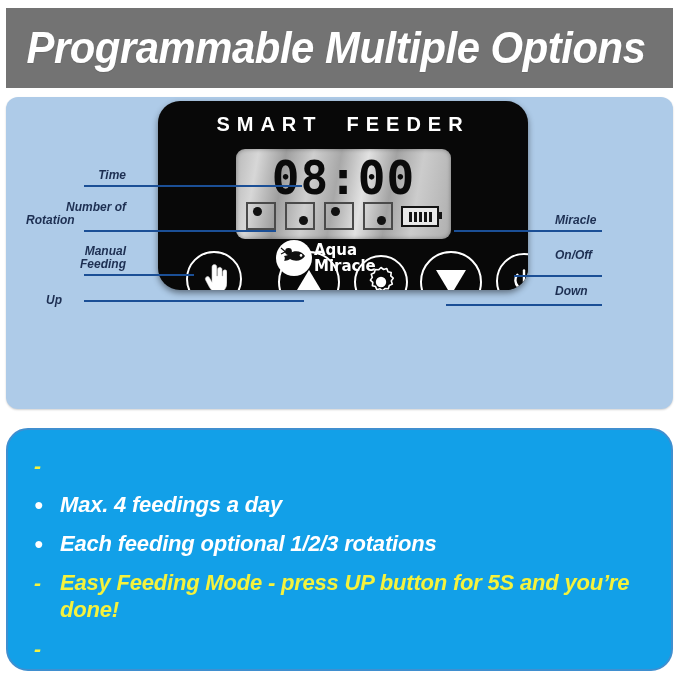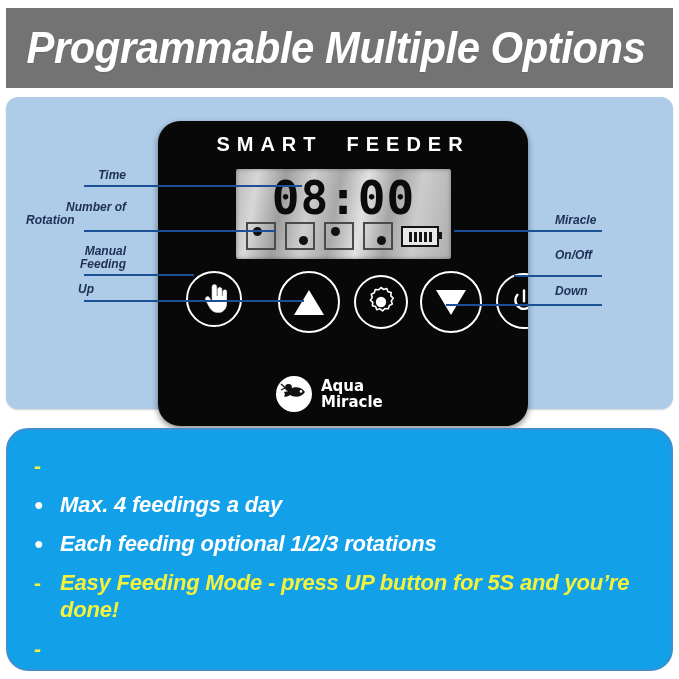--- a/index.html
+++ b/index.html
@@ -23,36 +23,36 @@
 
   
   .device-panel{
     position:absolute;left:6px;top:97px;width:667px;height:312px;
     background:#aecbe8;border-radius:12px;
     box-shadow:0 1px 2px rgba(0,0,0,0.18);
   }
 
   
   .feeder{
-    position:absolute;left:152px;top:24px;width:370px;height:305px;
+    position:absolute;left:152px;top:4px;width:370px;height:189px;
     background:#080808;border-radius:22px;
     box-shadow:0 3px 6px rgba(0,0,0,0.45);
     overflow:hidden;
   }
   .feeder-brandline{
     position:absolute;top:12px;left:0;width:100%;
     text-align:center;color:#ffffff;font-size:20px;font-weight:bold;
     letter-spacing:7px;
   }
   .feeder-brandline .word{margin:0 12px;}
 
   
   .lcd{
     position:absolute;left:78px;top:48px;width:215px;height:90px;
-    border-radius:2px;
+    border-radius:9px;
     background:linear-gradient(100deg,#b9b9b9 0%,#d7d7d7 10%,#9e9e9e 22%,
                #cfcfcf 34%,#a8a8a8 46%,#e2e2e2 58%,#a3a3a3 70%,
                #cccccc 82%,#aeaeae 100%);
     box-shadow:inset 0 0 4px rgba(0,0,0,0.35);
   }
   .lcd-time{
     position:absolute;top:4px;left:0;width:100%;text-align:center;
     font-family:"DejaVu Sans Mono","Liberation Mono",monospace;
     font-size:46px;font-weight:bold;color:#0b0b0b;letter-spacing:1px;
     line-height:50px;
@@ -102,21 +102,21 @@
     width:0;height:0;border-left:15px solid transparent;
     border-right:15px solid transparent;border-bottom:25px solid #fff;
   }
   .tri-down{
     width:0;height:0;border-left:15px solid transparent;
     border-right:15px solid transparent;border-top:25px solid #fff;
   }
 
   
   .brand{
-    position:absolute;left:118px;bottom:14px;display:flex;align-items:center;gap:9px;
+    position:absolute;left:118px;bottom:14px;display:flex;align-items:center;gap:2px;
   }
   .brand-mark{
     width:36px;height:36px;border-radius:50%;background:#fff;
     display:flex;align-items:center;justify-content:center;
   }
   .brand-text{
     color:#ffffff;font-size:15px;font-weight:bold;line-height:16px;
     font-family:"DejaVu Sans","Liberation Sans",sans-serif;
   }
 
@@ -252,21 +252,21 @@
       <div class="line" style="left:78px;top:133px;width:192px;"></div>
     </div>
 
     <div class="callout">
       <div class="lab lab-left" style="left:20px;top:148px;width:100px;text-align:right;">Manual</div>
       <div class="lab lab-left" style="left:20px;top:161px;width:100px;text-align:right;">Feeding</div>
       <div class="line" style="left:78px;top:177px;width:110px;"></div>
     </div>
 
     <div class="callout">
-      <div class="lab lab-left" style="left:40px;top:186px;width:80px;text-align:center;">Up</div>
+      <div class="lab lab-left" style="left:40px;top:197px;width:80px;text-align:left;">Up</div>
       <div class="line" style="left:78px;top:203px;width:220px;"></div>
     </div>
 
     <div class="callout">
       <div class="lab lab-right" style="left:549px;top:117px;width:100px;">Miracle</div>
       <div class="line" style="left:448px;top:133px;width:148px;"></div>
     </div>
 
     <div class="callout">
       <div class="lab lab-right" style="left:549px;top:152px;width:100px;">On/Off</div>

